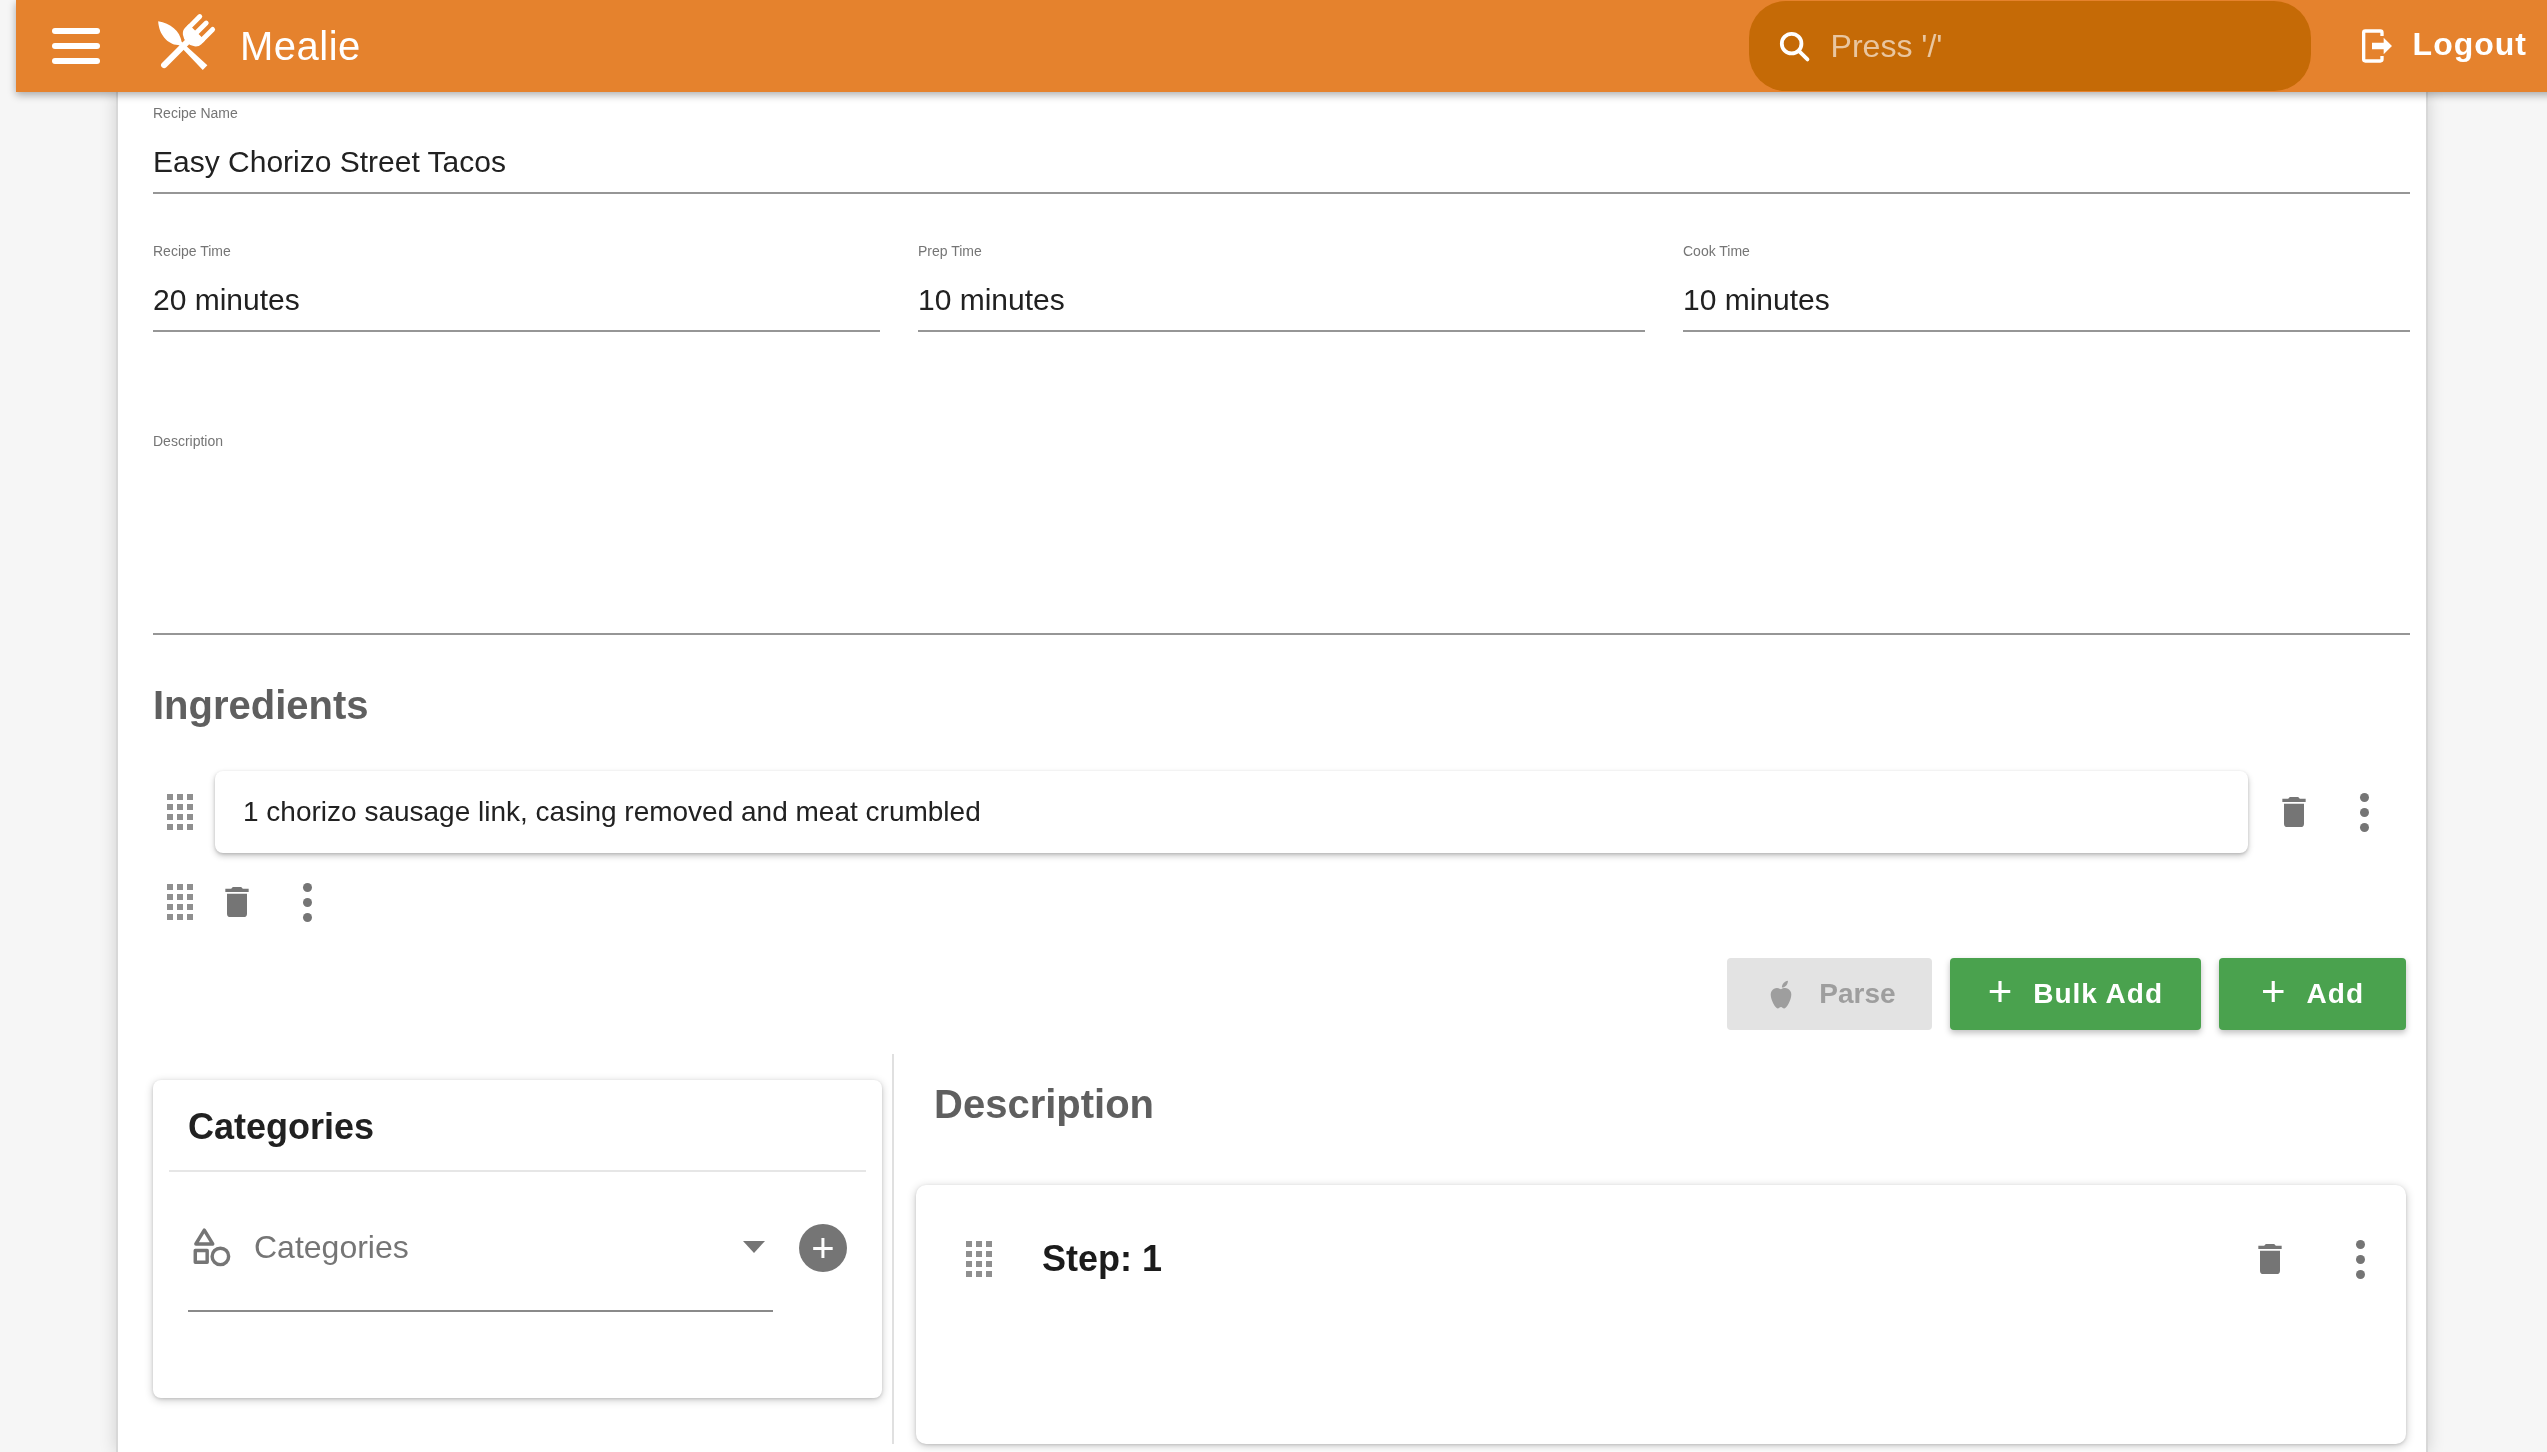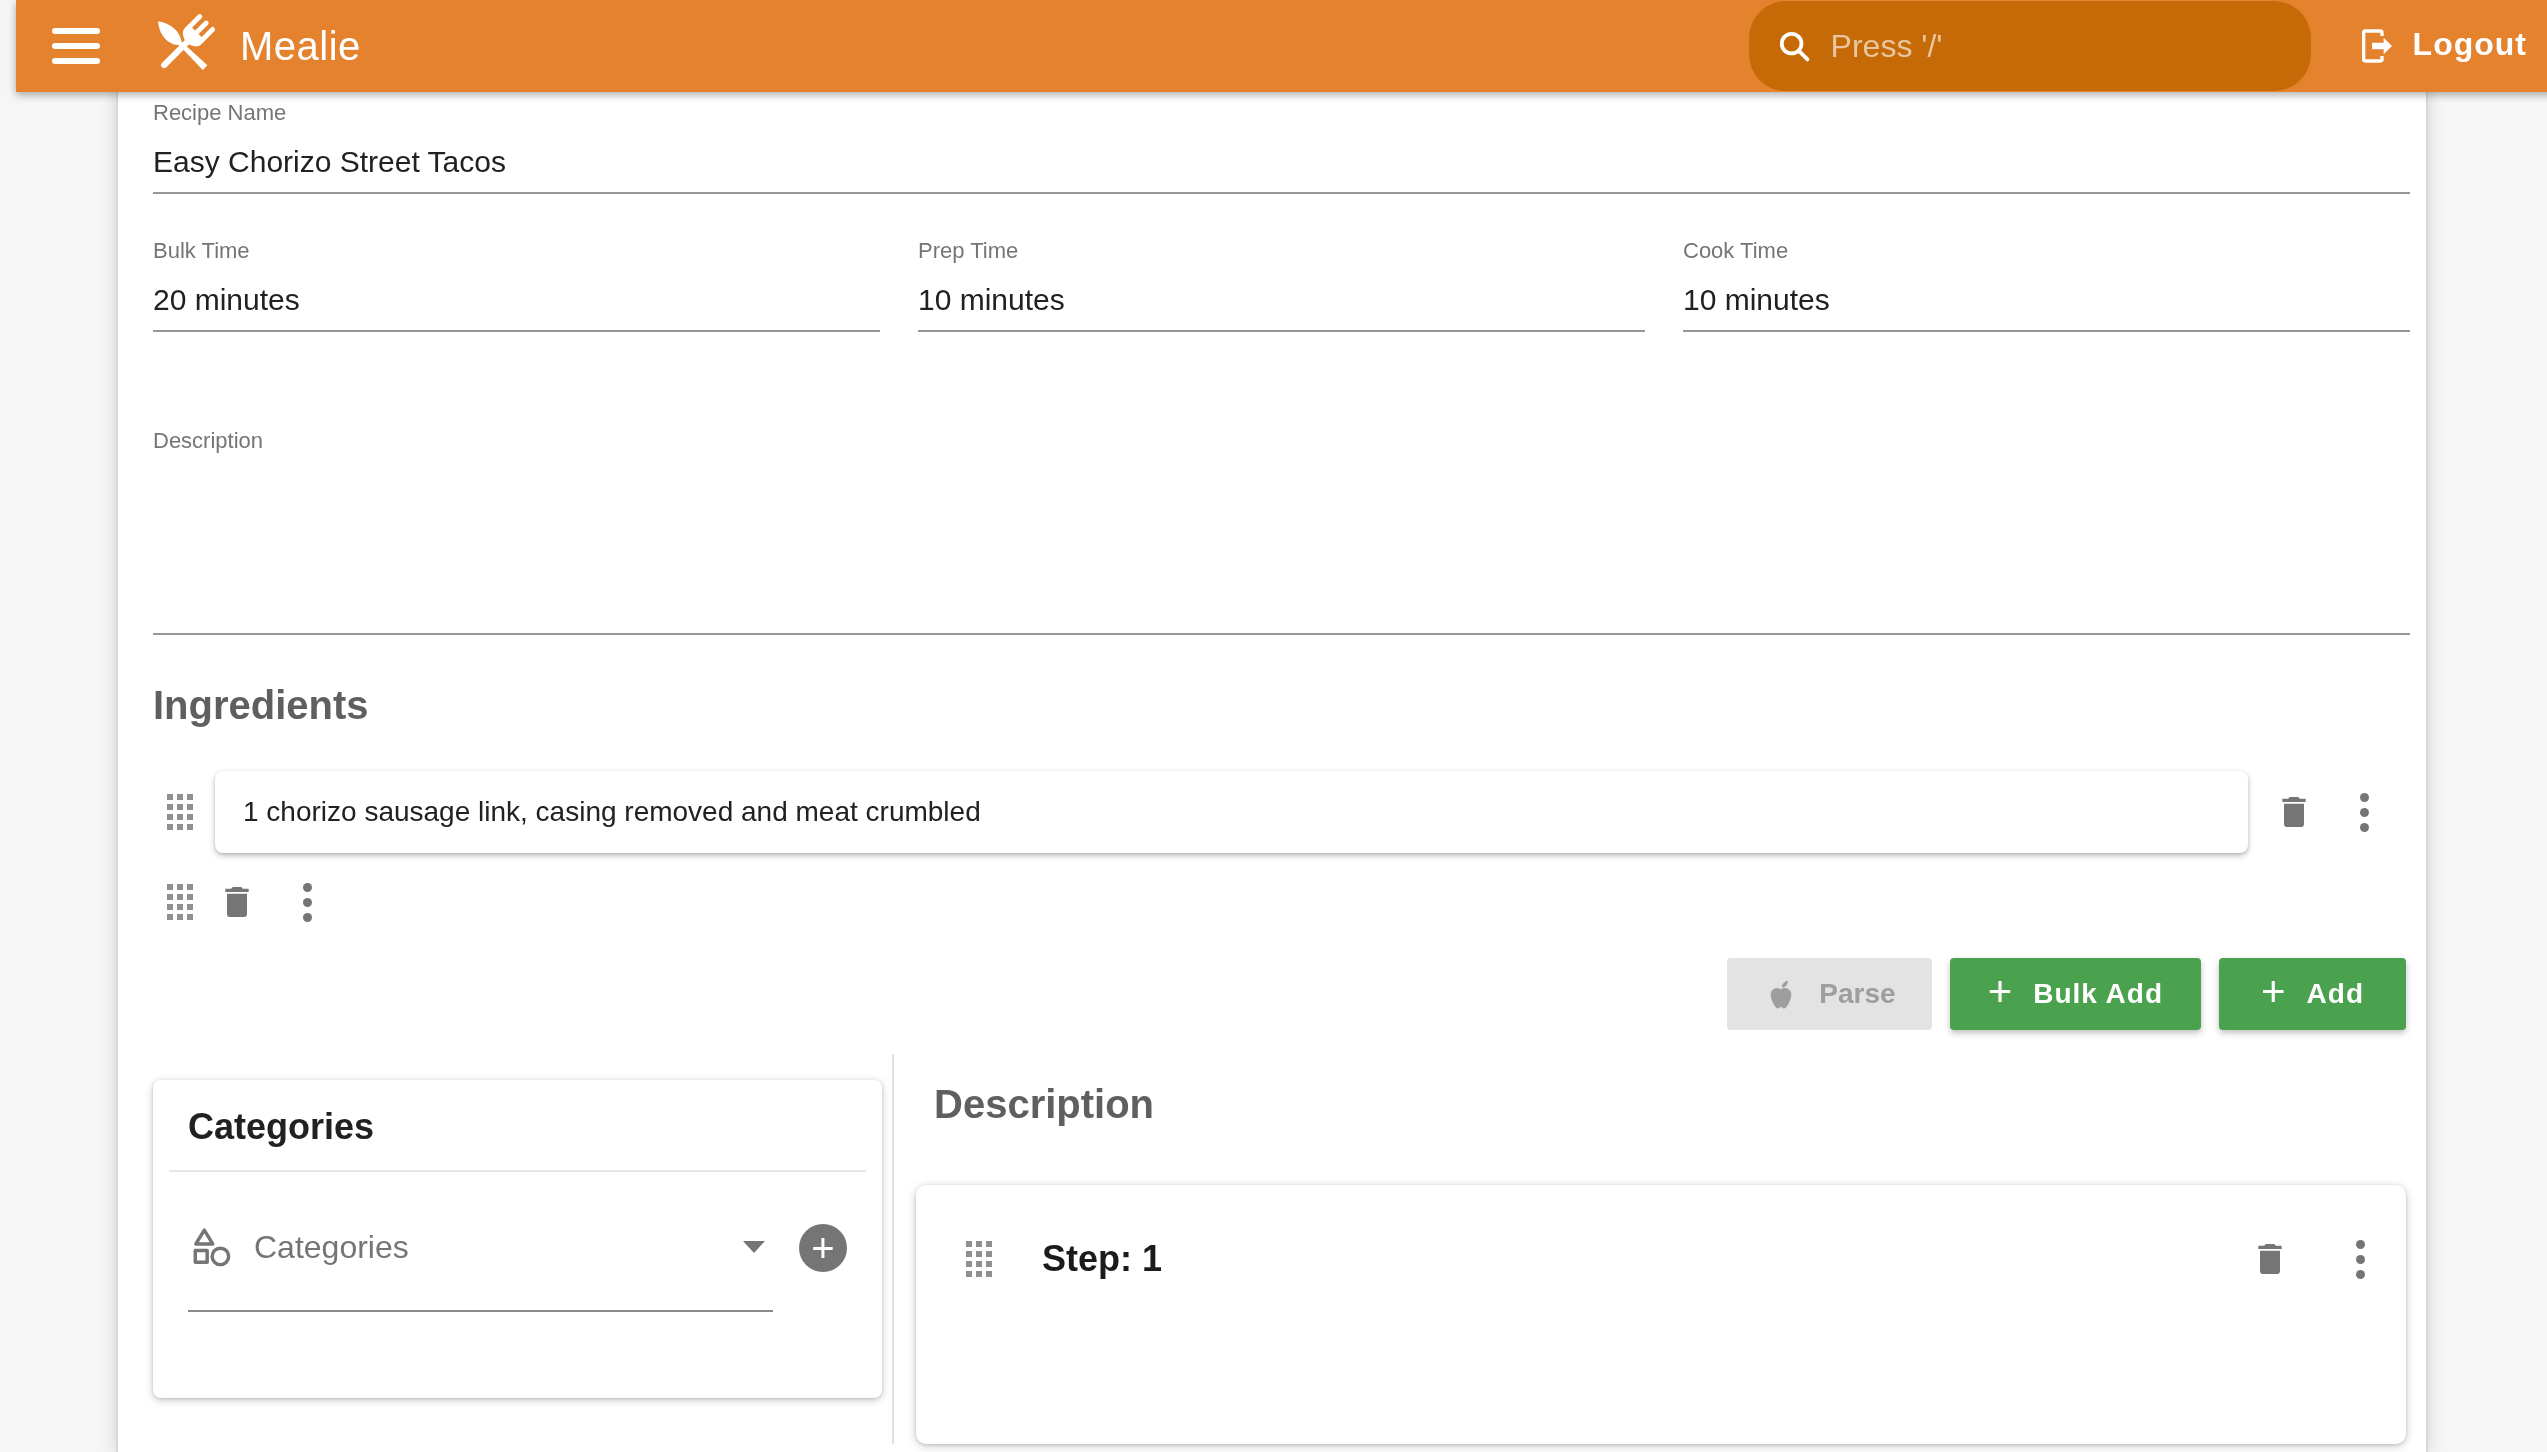--- a/index.html
+++ b/index.html
@@ -24,21 +24,21 @@
   .logout-btn { display:flex; align-items:flex-start; margin-left:46px; cursor:pointer; }
   .logout-btn svg { width:40px; height:40px; }
   .logout-label { color:#fff; font-size:32px; font-weight:bold; margin-left:16px; letter-spacing:1px; }
 
   
   .main-card { position:absolute; top:92px; left:116px; width:2312px; height:1361px;
     background:#fff; border-left:2px solid #d8d8d8; border-right:2px solid #d8d8d8;
     box-shadow:0 0 16px rgba(0,0,0,0.16); padding:0 16px 0 35px; overflow:hidden; }
 
   .field { border-bottom:2px solid #969696; padding-bottom:12px; }
-  .field-label { display:block; font-size:22px; color:#757575; line-height:26px; }
+  .field-label { display:block; font-size:14px; color:#757575; line-height:26px; }
   .field-value { display:block; width:100%; border:none; outline:none; background:transparent;
     font-family:Liberation Sans, sans-serif; font-size:30px; color:#212121; margin-top:18px; height:36px; padding:0; }
 
   .f-recipe { padding-top:8px; }
   .f-servings { margin-top:40px; }
   .time-row { display:flex; gap:38px; margin-top:44px; }
   .time-row .field { flex:1; }
 
   .f-desc { margin-top:96px; }
   .desc-box { height:167px; }
@@ -152,21 +152,21 @@
 <div class="main-card">
 
   <div class="field f-recipe">
     <label class="field-label">Recipe Name</label>
     <input class="field-value" value="Easy Chorizo Street Tacos" style="">
   </div>
 
 
   <div class="time-row">
     <div class="field">
-      <label class="field-label">Bulk Time</label>
+      <label class="field-label">Recipe Time</label>
       <input class="field-value" value="20 minutes" style="">
     </div>
     <div class="field">
       <label class="field-label">Prep Time</label>
       <input class="field-value" value="10 minutes" style="">
     </div>
     <div class="field">
       <label class="field-label">Cook Time</label>
       <input class="field-value" value="10 minutes" style="">
     </div>

